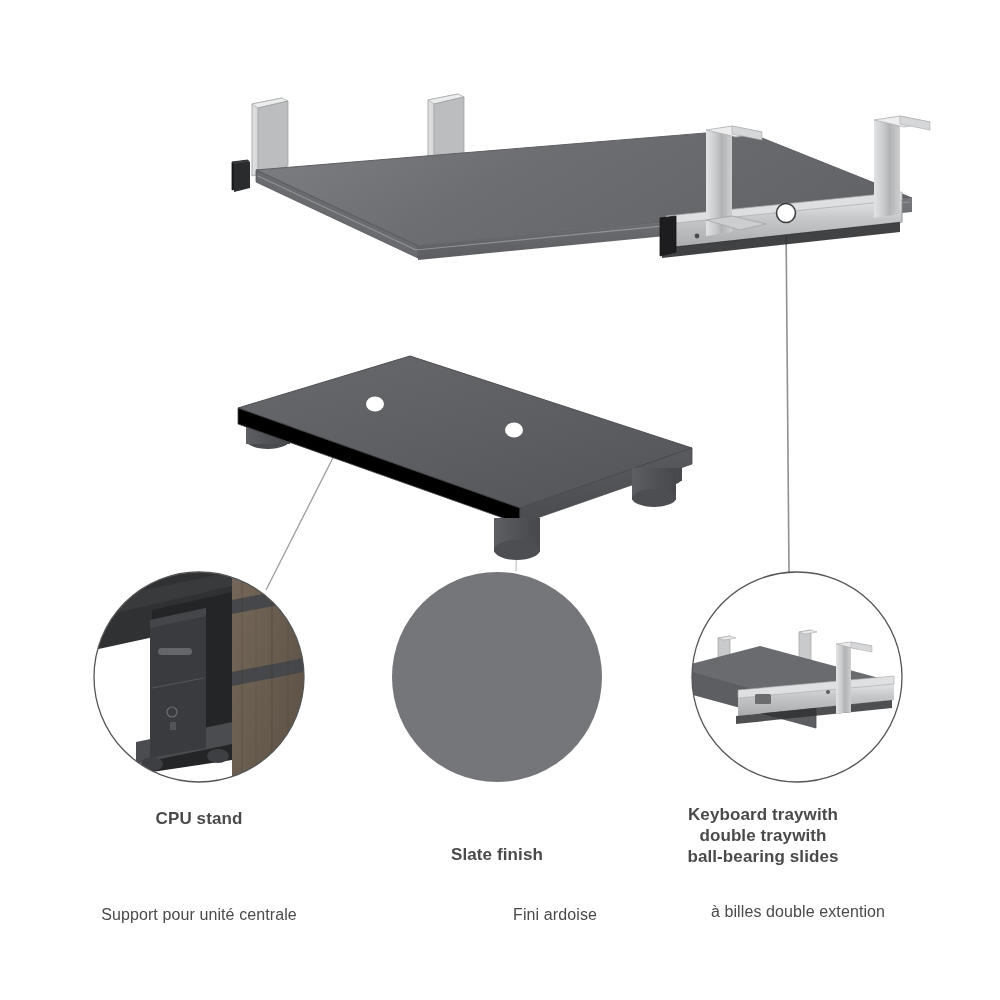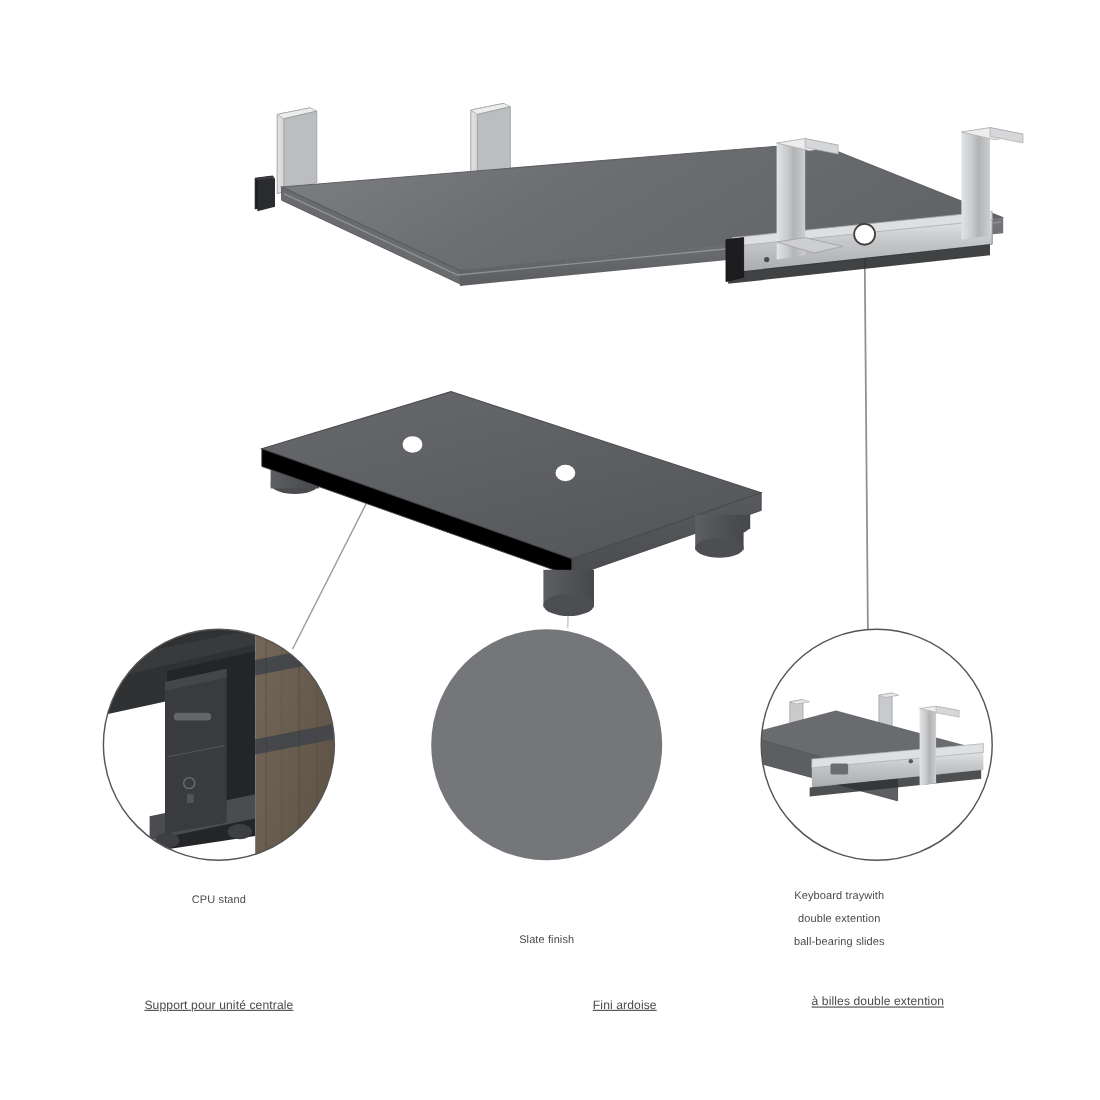--- a/index.html
+++ b/index.html
@@ -11,22 +11,22 @@
     position:relative;
   }
   #stage{position:absolute;inset:0;width:1000px;height:1000px;}
   svg.layer{position:absolute;top:0;left:0;width:1000px;height:1000px;}
   .cap{
     position:absolute;
     text-align:center;
     color:#4a4a4a;
     letter-spacing:.1px;
   }
-  .cap-en{font-size:10px;line-height:21px;}
-  .cap-fr{font-size:11px;line-height:25px;text-decoration:underline;}
+  .cap-en{font-size:17px;line-height:21px;font-weight:bold;}
+  .cap-fr{font-size:16px;line-height:25px;}
   .cap .ln{display:block;}
 </style>
 </head>
 <body>
 
 <div id="stage">
 
   <svg class="layer" viewBox="0 0 1000 1000">
     <defs>
 
@@ -230,21 +230,21 @@
       <circle cx="797" cy="677" r="105" fill="none" stroke="#555555" stroke-width="1.3"></circle>
     </g>
   </svg>
 
   <div class="cap cap-en" style="left:99px;top:808px;width:200px;">CPU stand</div>
 
   <div class="cap cap-en" style="left:397px;top:808px;width:200px;margin-top:36px;">Slate finish</div>
 
   <div class="cap cap-en" style="left:663px;top:804px;width:200px;">
     <span class="ln">Keyboard traywith</span>
-    <span class="ln">double extention</span>
+    <span class="ln">double traywith</span>
     <span class="ln">ball-bearing slides</span>
   </div>
 
   <div class="cap cap-fr" style="left:79px;top:902px;width:240px;">Support pour unité centrale</div>
 
   <div class="cap cap-fr" style="left:397px;top:902px;width:200px;text-align:right;">Fini ardoise</div>
 
   <div class="cap cap-fr" style="left:687px;top:899px;width:222px;">
     <span class="ln">à billes double extention</span>
   </div>

